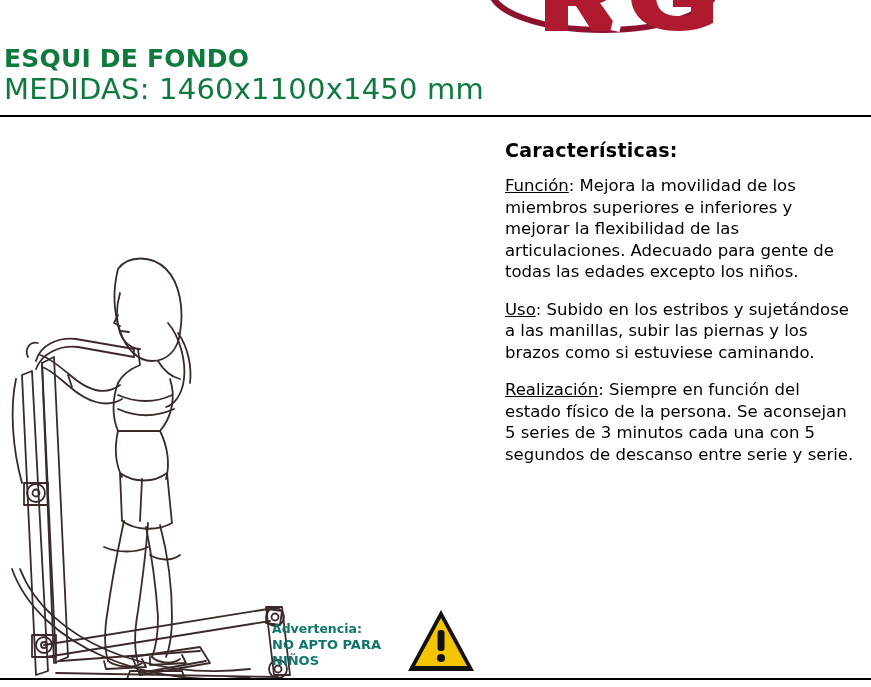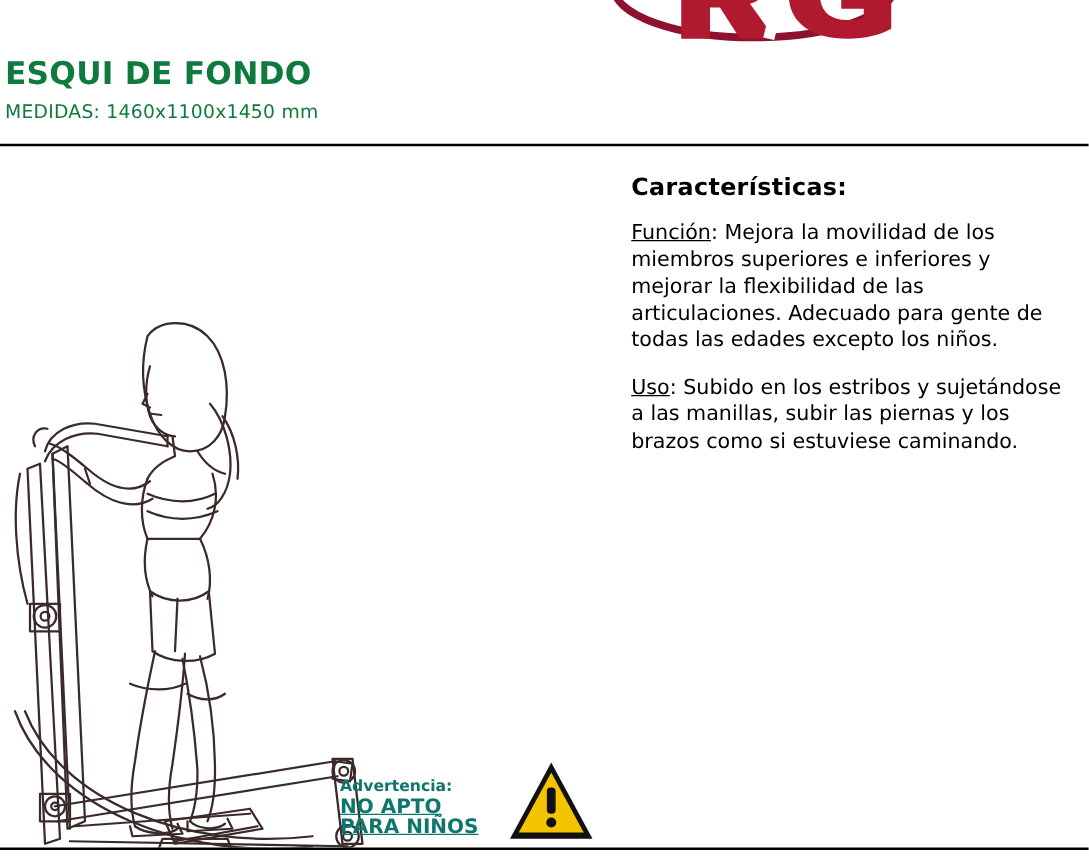--- a/index.html
+++ b/index.html
@@ -39,21 +39,21 @@
   }
   #title-main {
     font-size: 25px;
     line-height: 30px;
   }
   #title-ref {
     font-size: 25px;
     line-height: 30px;
   }
   #title-dim {
-    font-size: 15px;
+    font-size: 29px;
     line-height: 30px;
     font-weight: normal;
   }
 
   
   #logo {
     position: absolute;
     right: 148px;
     top: -44px;
     width: 240px;
@@ -127,23 +127,22 @@
     left: 0;
     top: 14px;
     width: 130px;
     font-family: "DejaVu Sans", sans-serif;
     font-weight: bold;
     font-size: 12.5px;
     line-height: 16px;
     color: #0f766e;
   }
   #warning-sub {
-    text-decoration: underline;
     display: block;
-    font-size: 16px;
+    font-size: 13px;
   }
   #warning-icon {
     position: absolute;
     left: 134px;
     top: 0px;
     width: 70px;
     height: 70px;
   }
 </style>
 </head>
@@ -267,20 +266,23 @@
       <div id="spec-heading">Características:</div>
 
       <p class="spec-para">
         <span class="spec-label">Función</span><span>: Mejora la movilidad de los miembros superiores e inferiores y mejorar la flexibilidad de las articulaciones. Adecuado para gente de todas las edades excepto los niños.</span>
       </p>
 
       <p class="spec-para">
         <span class="spec-label">Uso</span><span>: Subido en los estribos y sujetándose a las manillas, subir las piernas y los brazos como si estuviese caminando.</span>
       </p>
 
+      <p class="spec-para">
+        <span class="spec-label">Realización</span><span>: Siempre en función del estado físico de la persona. Se aconsejan 5 series de 3 minutos cada una con 5 segundos de descanso entre serie y serie.</span>
+      </p>
 
     </div>
 
     <div id="warning">
       <div id="warning-text">
         <span>Advertencia:</span>
         <span id="warning-sub">NO APTO PARA NIÑOS</span>
       </div>
       <div id="warning-icon">
         <svg width="70" height="70" viewBox="0 0 70 70" xmlns="http://www.w3.org/2000/svg">

